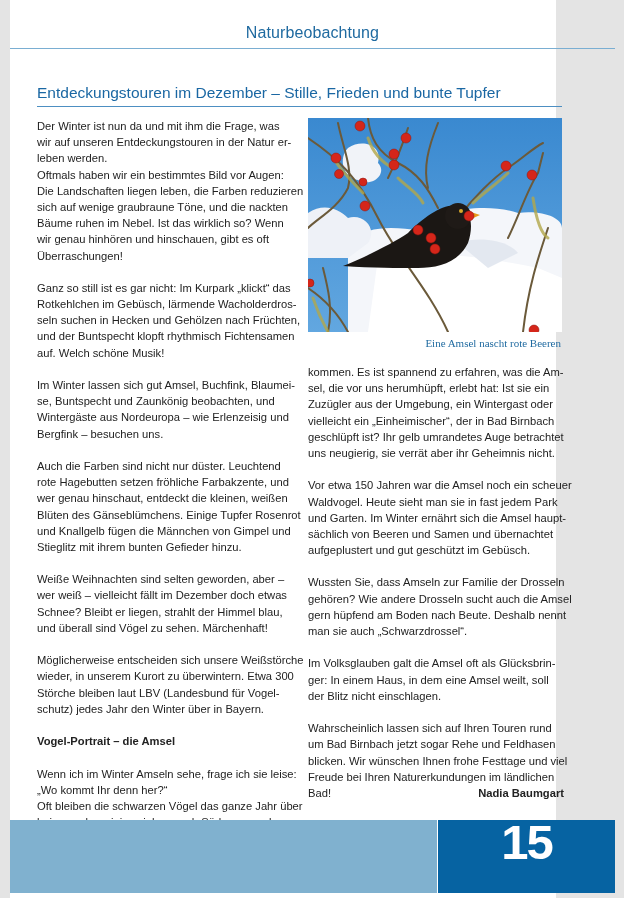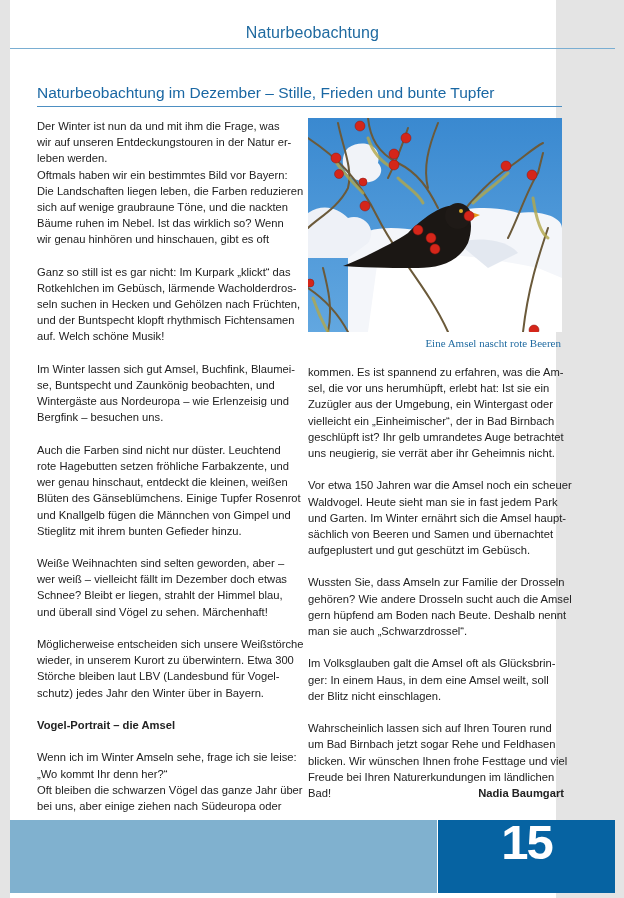--- a/index.html
+++ b/index.html
@@ -31,34 +31,35 @@
   .page-number { position:absolute; left:0; width:177px; top:-6px; text-align:center; color:#fff;
            font-size:49px; font-weight:bold; font-family:"Liberation Sans", sans-serif; letter-spacing:-2px; }
 </style>
 </head>
 <body>
 
 <div class="page">
   <div class="section-title">Naturbeobachtung</div>
   <div class="top-rule"></div>
 
-  <div class="headline">Naturbeobachtung im Dezember – Stille, Frieden und bunte Tupfer</div>
+  <div class="headline">Entdeckungstouren im Dezember – Stille, Frieden und bunte Tupfer</div>
   <div class="head-rule"></div>
 
   <div class="col col-left">
     <div id="left-paras">
         <div>
           <span class="line">Der Winter ist nun da und mit ihm die Frage, was</span>
           <span class="line">wir auf unseren Entdeckungstouren in der Natur er-</span>
           <span class="line">leben werden.</span>
-          <span class="line">Oftmals haben wir ein bestimmtes Bild vor Bayern:</span>
+          <span class="line">Oftmals haben wir ein bestimmtes Bild vor Augen:</span>
           <span class="line">Die Landschaften liegen leben, die Farben reduzieren</span>
           <span class="line">sich auf wenige graubraune Töne, und die nackten</span>
           <span class="line">Bäume ruhen im Nebel. Ist das wirklich so? Wenn</span>
           <span class="line">wir genau hinhören und hinschauen, gibt es oft</span>
+          <span class="line">Überraschungen!</span>
         </div>
         <span class="gap"></span>
         <div>
           <span class="line">Ganz so still ist es gar nicht: Im Kurpark „klickt“ das</span>
           <span class="line">Rotkehlchen im Gebüsch, lärmende Wacholderdros-</span>
           <span class="line">seln suchen in Hecken und Gehölzen nach Früchten,</span>
           <span class="line">und der Buntspecht klopft rhythmisch Fichtensamen</span>
           <span class="line">auf. Welch schöne Musik!</span>
         </div>
         <span class="gap"></span>

